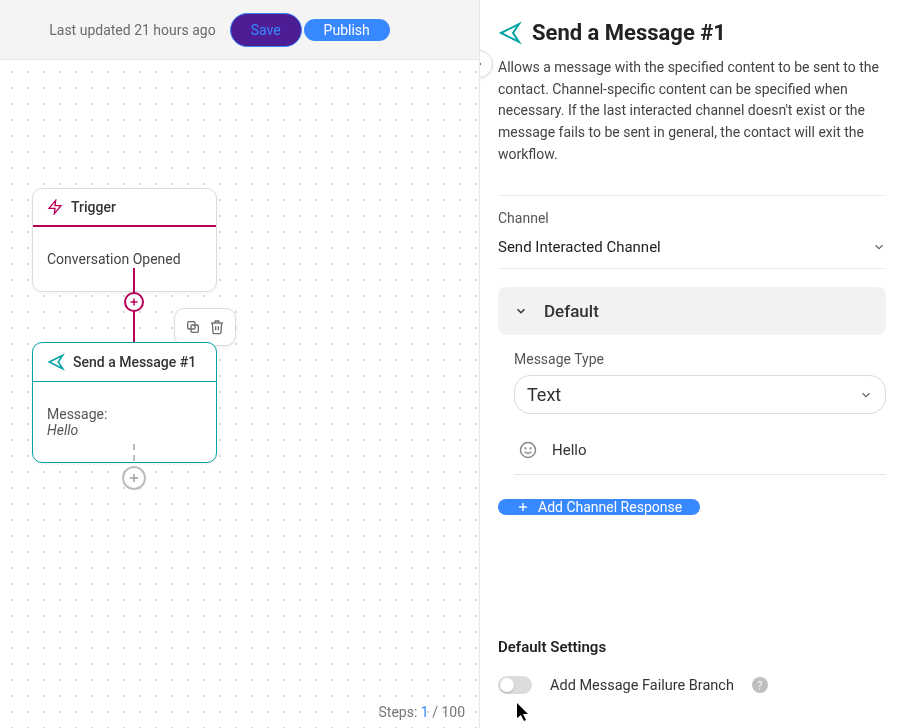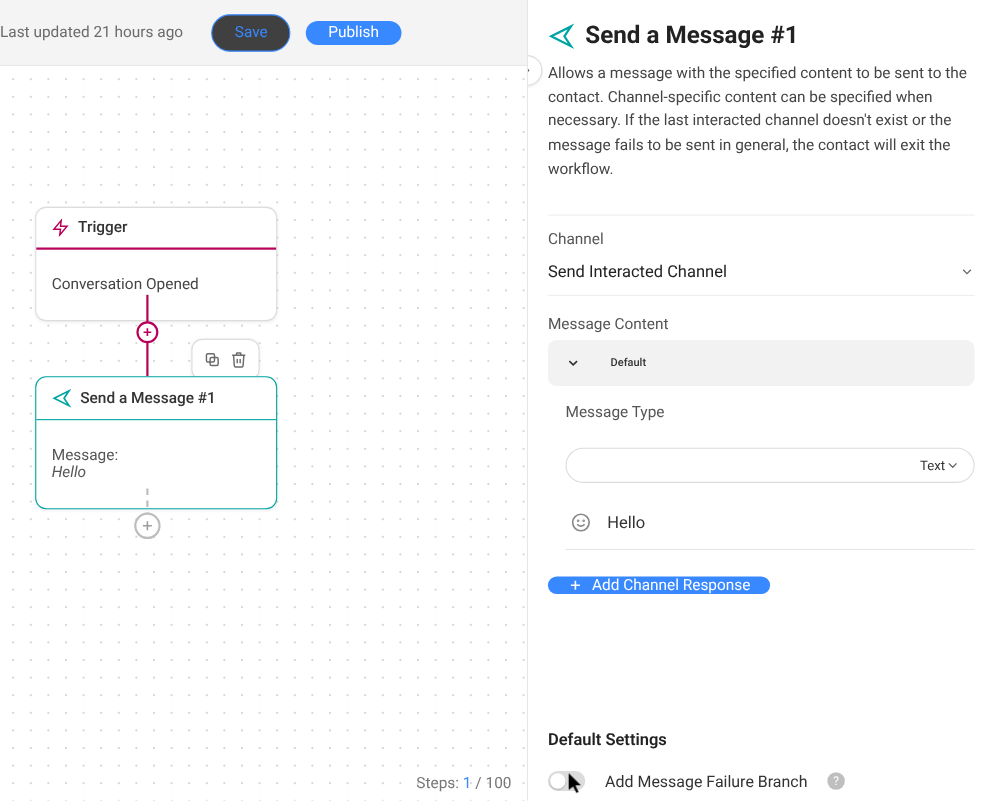--- a/index.html
+++ b/index.html
@@ -1,28 +1,28 @@
 <!DOCTYPE html>
 <html><head>
 <meta charset="utf-8">
 <style>
 * { box-sizing: border-box; margin: 0; padding: 0; font-family: -apple-system, BlinkMacSystemFont, "Segoe UI", Roboto, sans-serif; }
 body { width: 904px; height: 728px; overflow: hidden; background: #fff; position: relative; }
 
-.topbar { height: 60px; background: #f4f4f4; display: flex; align-items: center; justify-content: flex-start; padding: 0 40px 0 0; gap: 14px; border-bottom: 1px solid #e8e8e8; width: 479px; }
+.topbar { height: 60px; background: #f4f4f4; display: flex; align-items: center; justify-content: center; padding: 0 40px 0 0; gap: 2px; border-bottom: 1px solid #e8e8e8; width: 479px; }
 .last-updated { color: #6b6b6b; font-size: 14px; margin-right: 12px; }
-.btn-save { background: #404040; color: #3888ff; border: 1px solid #3888ff; border-radius: 20px; padding: 8px 20px; font-size: 14px; cursor: pointer; }
+.btn-save { background: #4c1d95; color: #3888ff; border: 1px solid #3888ff; border-radius: 20px; padding: 8px 20px; font-size: 14px; cursor: pointer; }
 .btn-publish { background: #3888ff; color: #fff; border: none; border-radius: 20px; padding: 3px 20px; font-size: 14px; cursor: pointer; }
 
 .layout { display: flex; height: 668px; }
 .canvas { width: 479px; height: 100%; position: relative; background-image: radial-gradient(#d6d6d6 1px, transparent 1px); background-size: 16px 16px; background-position: 4px 4px; }
 .sidepanel { width: 425px; height: 728px; position: absolute; top: 0; right: 0; background: #fff; border-left: 1px solid #e6e6e6; padding: 20px 18px; overflow-y: auto; }
 
 
-.node { position: absolute; background: #fff; border: 1px solid #dcdcdc; border-radius: 10px; width: 220px; box-shadow: 0 1px 3px rgba(0,0,0,0.06); }
+.node { position: absolute; background: #fff; border: 1px solid #dcdcdc; border-radius: 10px; width: 185px; box-shadow: 0 1px 3px rgba(0,0,0,0.06); }
 .node.trigger { top: 128px; left: 32px; }
 .node.send { top: 282px; left: 32px; border: 1.5px solid #00a3a3; }
 .node-header { display: flex; align-items: center; gap: 8px; padding: 10px 14px; font-weight: 500; font-size: 14px; color: #333; }
 .node.trigger .node-header { border-bottom: 2px solid #b8005a; }
 .node.send .node-header { border-bottom: 1px solid #00a3a3; }
 .node-body { padding: 24px 14px; font-size: 14px; color: #444; }
 .node-body .msg-label { color: #555; }
 .node-body .msg-val { font-style: italic; color: #555; }
 
 
@@ -43,24 +43,24 @@
 .collapse-btn { position: absolute; top: 50px; left: -15px; width: 28px; height: 28px; border-radius: 50%; background: #fff; border: 1px solid #dcdcdc; display: flex; align-items: center; justify-content: center; color: #666; cursor: pointer; box-shadow: 0 1px 3px rgba(0,0,0,0.08); z-index: 5; }
 
 
 .panel-title-row { display: flex; align-items: center; gap: 10px; margin-bottom: 12px; }
 .panel-title-row h1 { font-size: 22px; font-weight: 700; color: #222; }
 .panel-desc { font-size: 14px; color: #444; line-height: 1.55; margin-bottom: 30px; }
 .section-divider { border-top: 1px solid #eee; margin: 14px 0; }
 .field-label { font-size: 14px; color: #555; margin-bottom: 6px; }
 .select-row { display: flex; justify-content: space-between; align-items: center; padding: 6px 0 12px; border-bottom: 1px solid #eee; font-size: 15px; color: #222; cursor: pointer; margin-bottom: 18px; }
 
-.accordion { background: #f2f2f2; border-radius: 8px; padding: 14px 16px; display: flex; align-items: center; gap: 27px; font-size: 10px; font-weight: 500; color: #333; cursor: pointer; margin-bottom: 16px; }
+.accordion { background: #f2f2f2; border-radius: 8px; padding: 14px 16px; display: flex; align-items: center; gap: 16px; font-size: 17px; font-weight: 500; color: #333; cursor: pointer; margin-bottom: 16px; }
 .sub-field { padding-left: 16px; }
-.sub-field .field-label { font-size: 14px; color: #555; margin-bottom: 24px; }
-.select-box { display: flex; justify-content: flex-end; align-items: center; border: 1px solid #dcdcdc; border-radius: 16px; padding: 8px 12px; font-size: 12px; color: #333; cursor: pointer; margin-bottom: 16px; }
+.sub-field .field-label { font-size: 14px; color: #555; margin-bottom: 8px; }
+.select-box { display: flex; justify-content: space-between; align-items: center; border: 1px solid #dcdcdc; border-radius: 16px; padding: 8px 12px; font-size: 18px; color: #333; cursor: pointer; margin-bottom: 16px; }
 .msg-input { display: flex; align-items: center; gap: 14px; border-bottom: 1px solid #e6e6e6; padding: 10px 4px 14px; margin-bottom: 24px; }
 .msg-input .emoji { width: 20px; height: 20px; color: #888; cursor: pointer; }
 .msg-input .text { font-size: 15px; color: #333; }
 
 .btn-add-channel { background: #3888ff; color: #fff; border: none; border-radius: 20px; padding: 0 18px; font-size: 14px; display: inline-flex; align-items: center; gap: 8px; cursor: pointer; justify-content: flex-end; }
 
 .advanced-title { font-size: 15px; font-weight: 600; color: #222; margin-top: 120px; margin-bottom: 20px; }
 .toggle-row { display: flex; align-items: center; gap: 18px; }
 .toggle { width: 34px; height: 18px; background: #dcdcdc; border-radius: 10px; position: relative; cursor: pointer; }
 .toggle::after { content: ""; position: absolute; left: 2px; top: 2px; width: 14px; height: 14px; background: #fff; border-radius: 50%; box-shadow: 0 1px 2px rgba(0,0,0,0.2); }
@@ -172,21 +172,20 @@
   <div class="field-label">Channel</div>
   <div class="select-row">
     <span>Send Interacted Channel</span>
     <span>
       <svg width="14" height="14" viewBox="0 0 24 24" fill="none" stroke="#666" stroke-width="2">
           <polyline points="6 9 12 15 18 9"></polyline>
         </svg>
     </span>
   </div>
 
-  <div class="field-label">Message Content</div>
 
   <div class="accordion">
     <span>
       <svg width="14" height="14" viewBox="0 0 24 24" fill="none" stroke="#333" stroke-width="2.5">
           <polyline points="6 9 12 15 18 9"></polyline>
         </svg>
     </span>
     <span>Default</span>
   </div>
 

